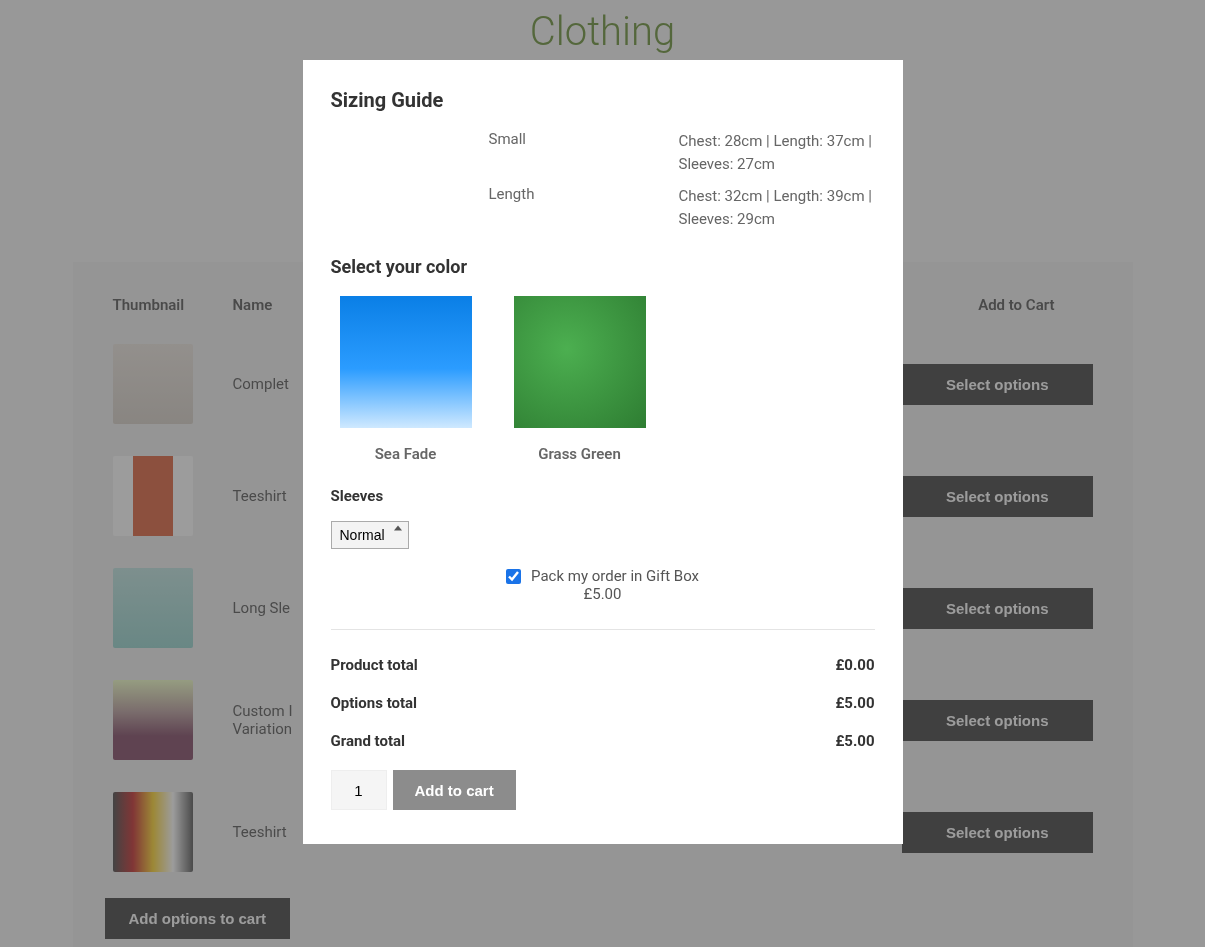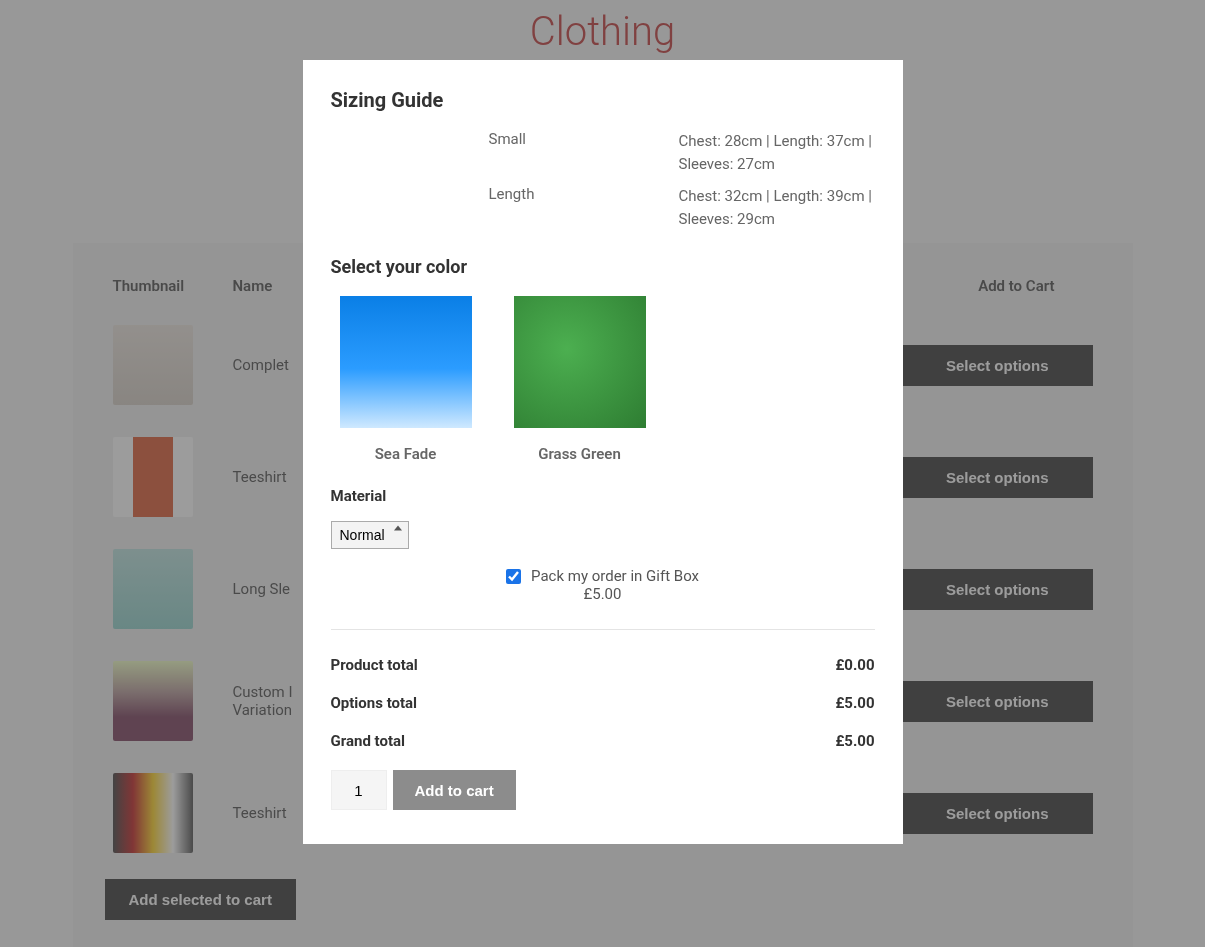--- a/index.html
+++ b/index.html
@@ -15,22 +15,22 @@
   }
   .page-underlay {
     width: 1205px;
     height: 947px;
     padding-top: 8px;
   }
   .page-title {
     text-align: center;
     font-size: 40px;
     font-weight: 300;
-    color: #b91c1c;
-    margin-bottom: 56px;
+    color: #4d7c0f;
+    margin-bottom: 75px;
   }
   .filter-row {
     width: 1060px;
     margin: 0 auto 40px;
     display: flex;
     align-items: center;
     gap: 36px;
     flex-direction: column;
   }
   .filter-input {
@@ -227,21 +227,21 @@
         </tr>
         <tr>
           <td>
               <div class="thumb thumb-5"></div>
             </td>
           <td>Teeshirt</td>
           <td style="text-align:right"><button class="btn-dark wide">Select options</button></td>
         </tr>
       </tbody>
     </table>
-    <button class="btn-dark add-selected">Add selected to cart</button>
+    <button class="btn-dark add-selected">Add options to cart</button>
   </div>
 </div>
 
 <div class="overlay">
   <div class="modal">
 
     <h4>Sizing Guide</h4>
 
     <div class="sizing-row">
       <div class="sizing-col-a"></div>
@@ -264,21 +264,21 @@
       </div>
       <div class="swatch">
         <div class="swatch-img">
             <div class="swatch-inner sw-grass"></div>
           </div>
         <div class="swatch-label">Grass Green</div>
       </div>
     </div>
 
     <div class="material-box">
-      <div style="font-weight:700;font-size:15px">Material</div>
+      <div style="font-weight:700;font-size:15px">Sleeves</div>
       <div class="select-wrap">
         <select class="material-select">
           <option>Normal</option>
         </select>
         <span class="select-caret"></span>
       </div>
     </div>
 
     <div class="giftbox-row">
       <label class="giftbox-left">

